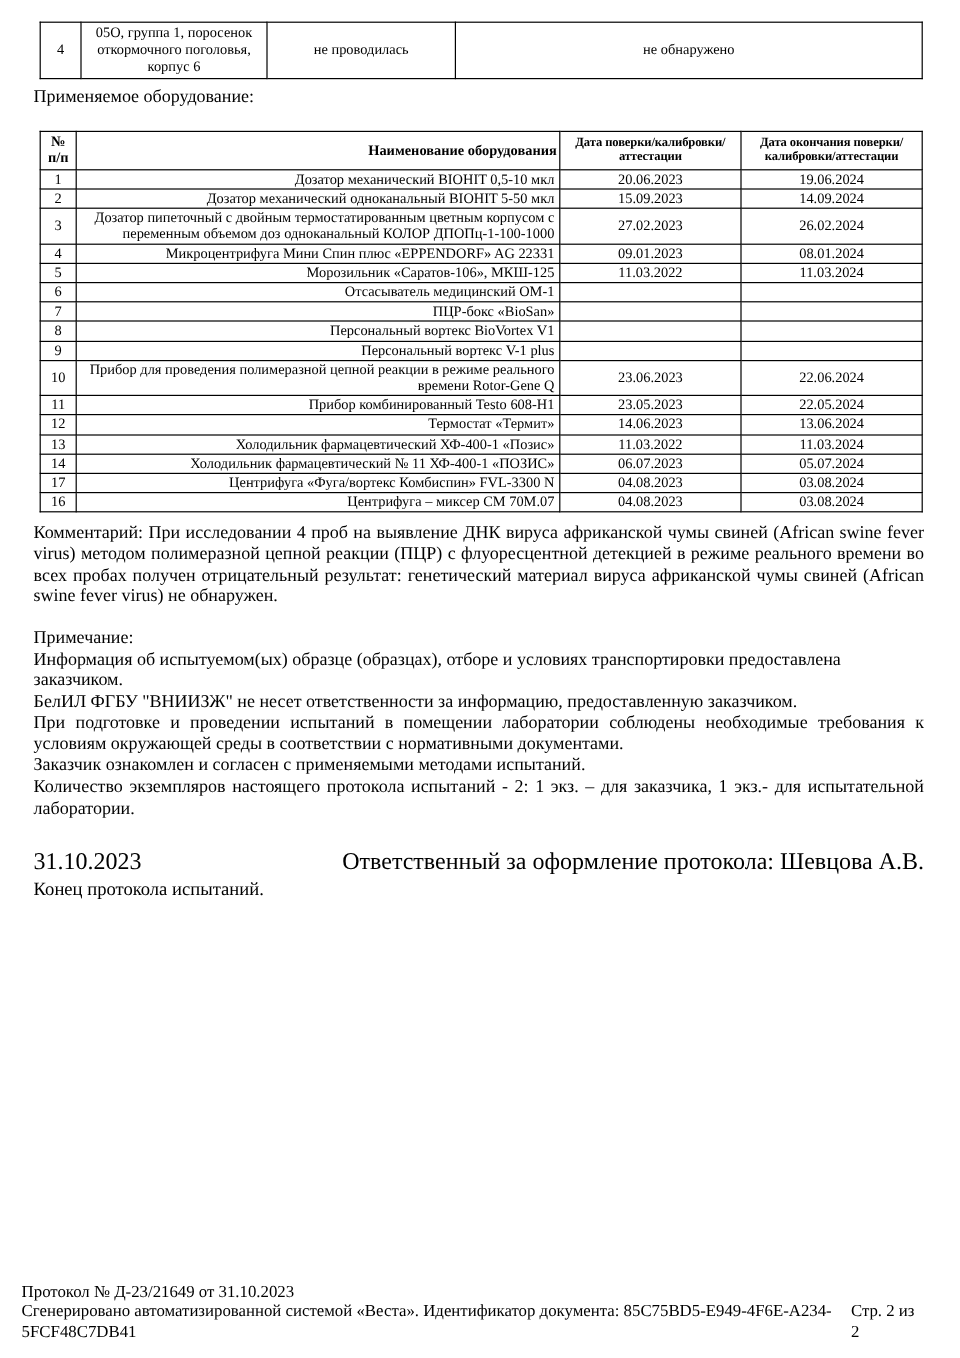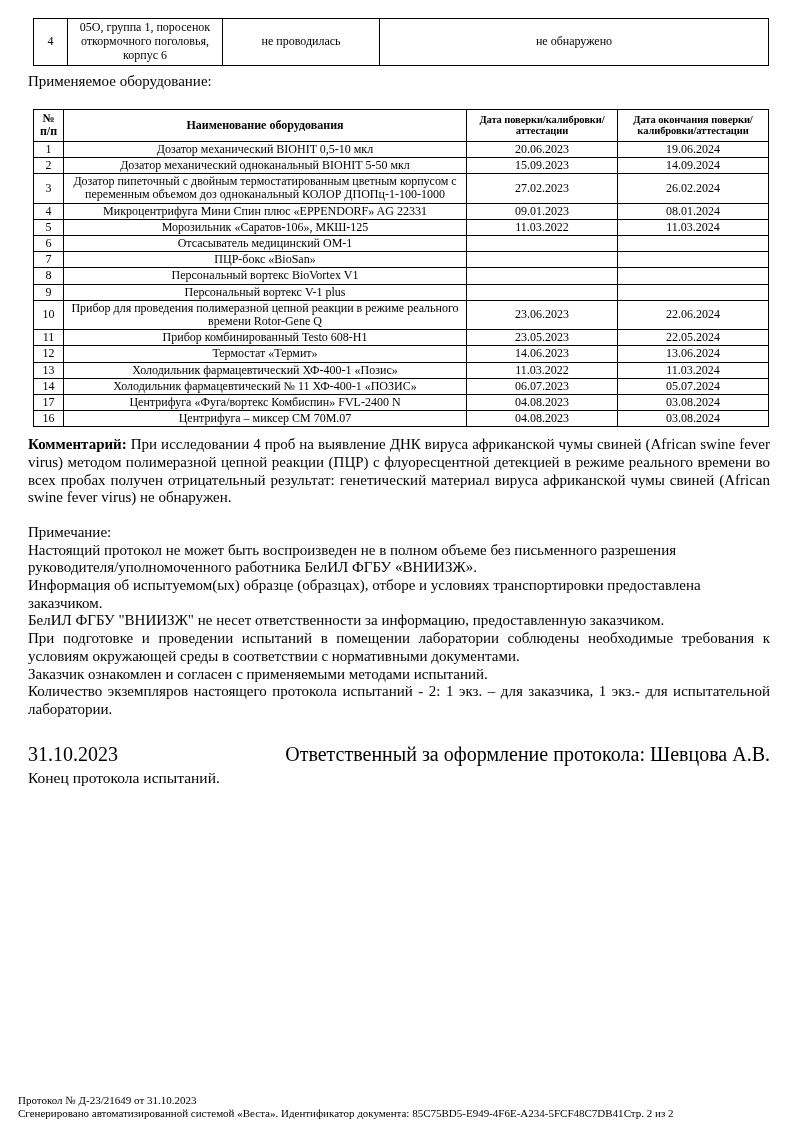--- a/index.html
+++ b/index.html
@@ -42,49 +42,49 @@
   }
   .equip-table th {
     font-weight: bold;
     text-align: center;
     padding: 2px 2px;
     line-height: 1.12;
   }
   .equip-table th.c-date { font-size: 10.5px; letter-spacing: -0.1px; }
   .equip-table td { padding: 1px 4px; }
   .equip-table .c-num  { width: 25px;  text-align: center; }
-  .equip-table .c-name { width: 398px; text-align: center; }
+  .equip-table .c-name { width: 398px; text-align: right; }
   .equip-table .c-date { width: 146px; text-align: center; }
 
   
   .para {
     font-size: 15px;
     line-height: 1.18;
     margin: 0;
   }
   .comment-block { margin-top: 9px; text-align: justify; }
   .notes-block { margin-top: 17px; }
   .just { text-align: justify; }
-  .bold { font-weight: bold; }
+  .bold { font-weight: normal; }
 
   .signoff-row {
     display: flex;
     justify-content: space-between;
     font-size: 20px;
     margin-top: 24px;
   }
   .end-line { font-size: 15.5px; margin-top: 3px; }
 
   
   .footer {
     position: absolute;
     left: 18px;
     right: 34px;
     bottom: 12px;
-    font-size: 11px;
+    font-size: 14px;
     line-height: 1.2;
     margin-top: 20px;
   }
   .footer-row2 { display: flex; justify-content: flex-start; }
 </style>
 </head>
 <body>
 
 <div class="content">
 
@@ -190,38 +190,37 @@
           <td class="c-date">11.03.2024</td>
         </tr>
         <tr>
           <td class="c-num">14</td>
           <td class="c-name">Холодильник фармацевтический № 11 ХФ-400-1 «ПОЗИС»</td>
           <td class="c-date">06.07.2023</td>
           <td class="c-date">05.07.2024</td>
         </tr>
         <tr>
           <td class="c-num">17</td>
-          <td class="c-name">Центрифуга «Фуга/вортекс Комбиспин» FVL-2400 N</td>
+          <td class="c-name">Центрифуга «Фуга/вортекс Комбиспин» FVL-3300 N</td>
           <td class="c-date">04.08.2023</td>
           <td class="c-date">03.08.2024</td>
         </tr>
         <tr>
           <td class="c-num">16</td>
           <td class="c-name">Центрифуга – миксер СМ 70М.07</td>
           <td class="c-date">04.08.2023</td>
           <td class="c-date">03.08.2024</td>
         </tr>
       </tbody>
   </table>
 
   <p class="para comment-block"><span class="bold">Комментарий:</span> <span>При исследовании 4 проб на выявление ДНК вируса африканской чумы свиней (African swine fever virus) методом полимеразной цепной реакции (ПЦР) с флуоресцентной детекцией в режиме реального времени во всех пробах получен отрицательный результат: генетический материал вируса африканской чумы свиней (African swine fever virus) не обнаружен.</span></p>
 
   <div class="notes-block">
     <p class="para">Примечание:</p>
-    <p class="para">Настоящий протокол не может быть воспроизведен не в полном объеме без письменного разрешения руководителя/уполномоченного работника БелИЛ ФГБУ «ВНИИЗЖ».</p>
     <p class="para">Информация об испытуемом(ых) образце (образцах), отборе и условиях транспортировки предоставлена заказчиком.</p>
     <p class="para">БелИЛ ФГБУ "ВНИИЗЖ" не несет ответственности за информацию, предоставленную заказчиком.</p>
     <p class="para just">При подготовке и проведении испытаний в помещении лаборатории соблюдены необходимые требования к условиям окружающей среды в соответствии с нормативными документами.</p>
     <p class="para">Заказчик ознакомлен и согласен с применяемыми методами испытаний.</p>
     <p class="para just">Количество экземпляров настоящего протокола испытаний - 2: 1 экз. – для заказчика, 1 экз.- для испытательной лаборатории.</p>
   </div>
 
   <div class="signoff-row">
     <span>31.10.2023</span>
     <span>Ответственный за оформление протокола: Шевцова А.В.</span>

